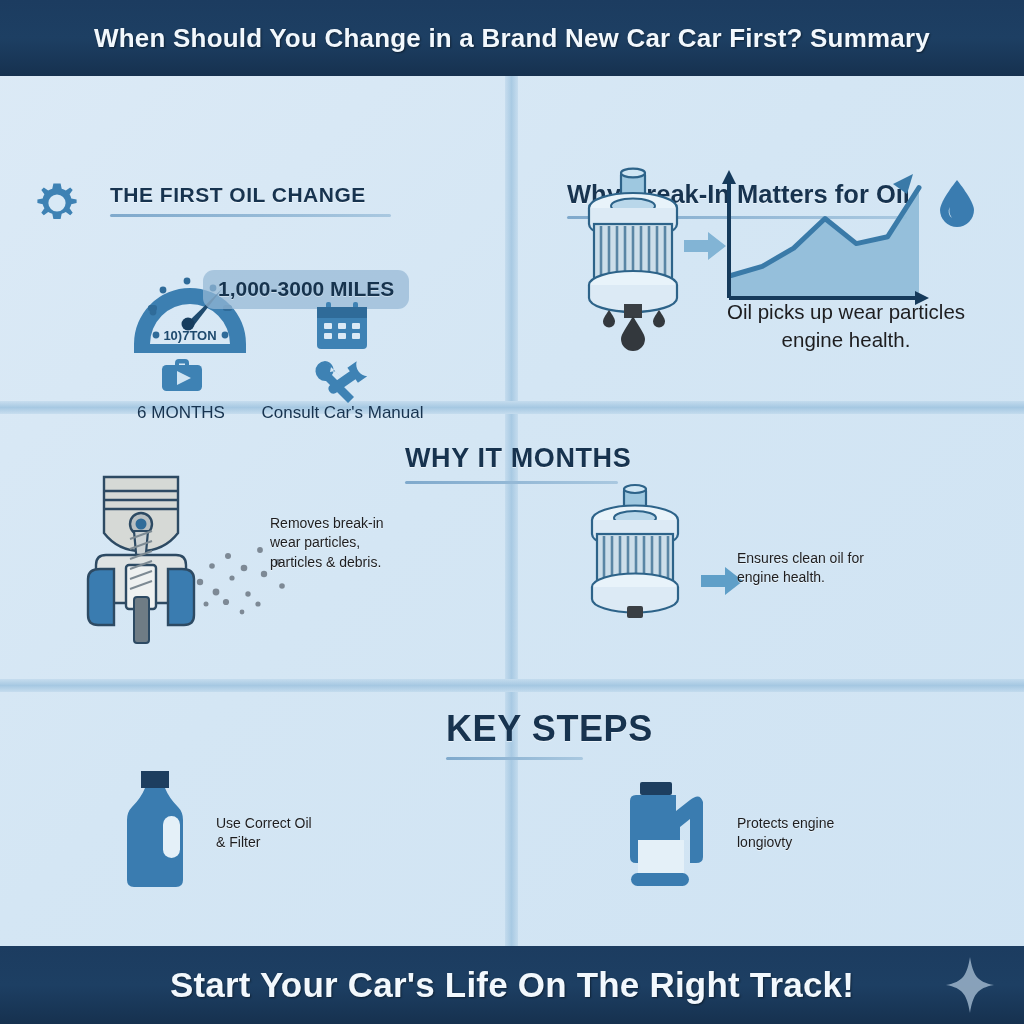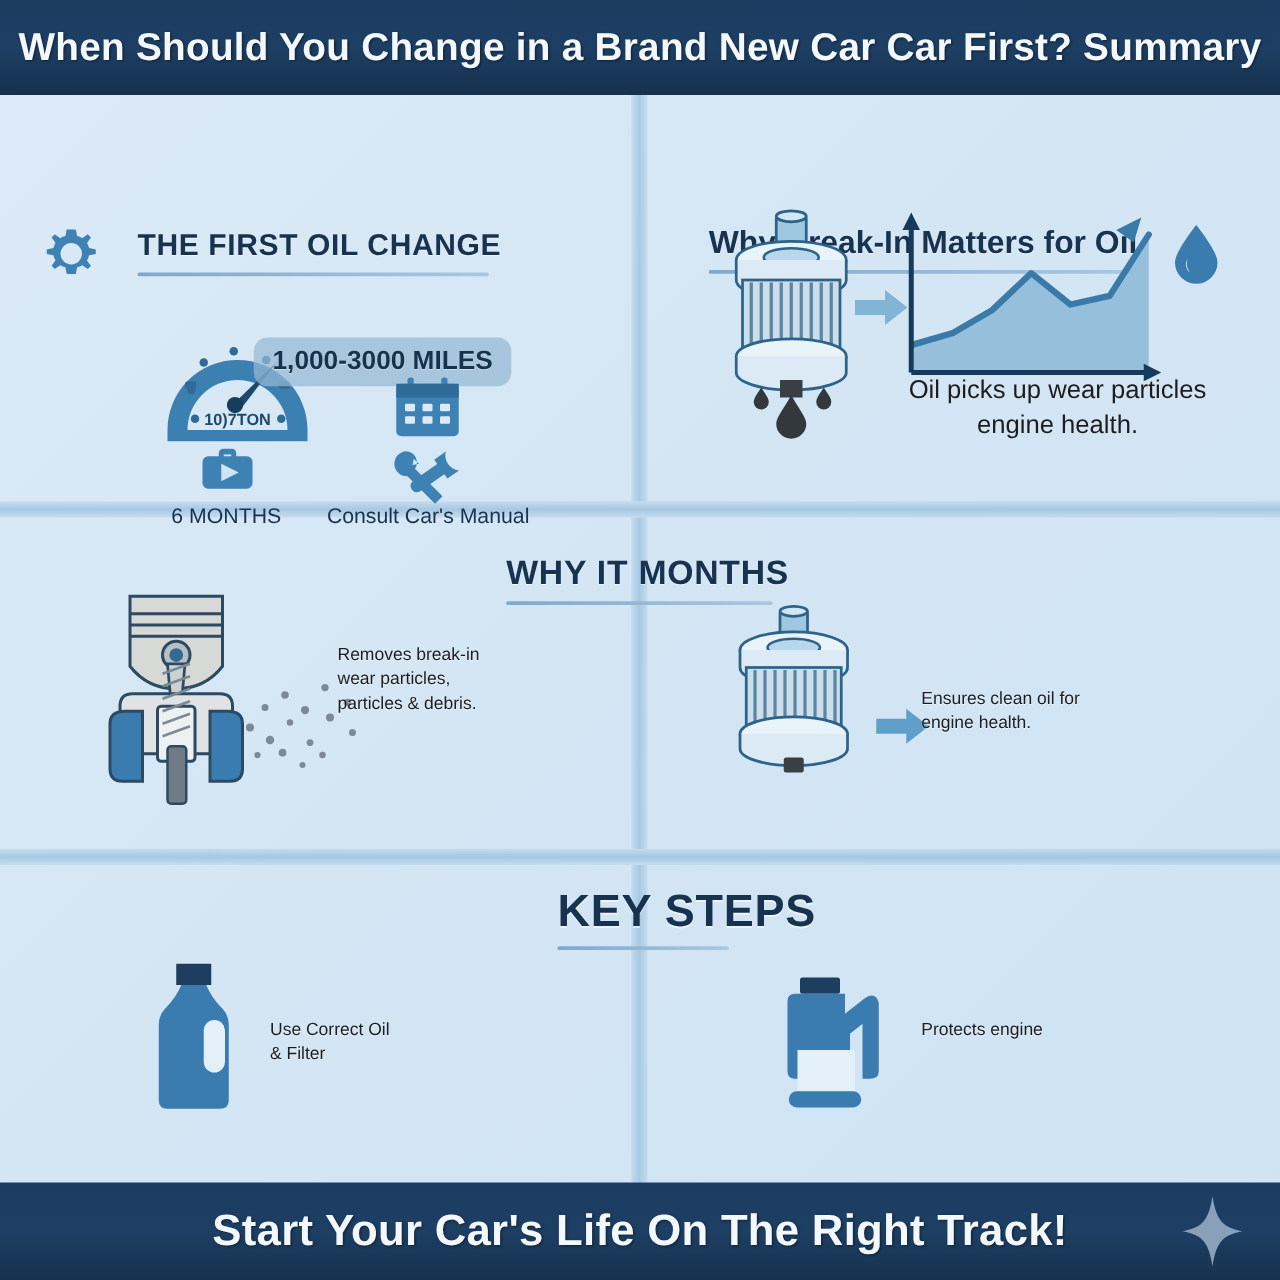--- a/index.html
+++ b/index.html
@@ -24,21 +24,21 @@
   }
   #header-bar { top:0; height:76px; }
   #footer-bar { bottom:0; height:78px; }
   .bar-title {
     color:#f2f8fd;
     font-weight:bold;
     letter-spacing:.2px;
     text-shadow:1px 1px 2px rgba(0,0,0,.45);
     white-space:nowrap;
   }
-  #header-title { font-size:31px; }
+  #header-title { font-size:26px; }
   #footer-title { font-size:35px; }
 
   .sparkle { position:absolute; right:30px; top:50%; transform:translateY(-50%); }
 
   
   .hdiv { position:absolute; left:0; width:1024px; height:13px;
           background:linear-gradient(180deg,rgba(150,190,220,.25),rgba(150,190,220,.75),rgba(150,190,220,.25)); }
   .vdiv { position:absolute; width:13px;
           background:linear-gradient(90deg,rgba(150,190,220,.25),rgba(150,190,220,.7),rgba(150,190,220,.25)); }
 
@@ -98,21 +98,21 @@
                  a14.6 14.6 0 0 1 1.7 4.1 l5.3 1.1 0 3.6 -5.3 1.1 a14.6 14.6 0 0 1-1.7 4.1
                  l3.1 4.4 -2.5 2.5 -4.4-3.1 a14.6 14.6 0 0 1-4.1 1.7 l-1.1 5.3 -3.6 0
                  -3.6 0 -1.1-5.3 a14.6 14.6 0 0 1-4.1-1.7 l-4.4 3.1 -2.5-2.5 3.1-4.4
                  a14.6 14.6 0 0 1-1.7-4.1 l-5.3-1.1 0-3.6 5.3-1.1 a14.6 14.6 0 0 1 1.7-4.1
                  l-3.1-4.4 2.5-2.5 4.4 3.1 a14.6 14.6 0 0 1 4.1-1.7 l1.1-5.3 z" fill="#3e82b4"></path>
         <circle cx="22" cy="22" r="8.6" fill="#d8e9f6"></circle>
       </svg>
     </span>
 
     <div class="sect-head" style="left:110px; top:107px;">
-      <div class="txt" style="font-size:24px; letter-spacing:.5px;">THE FIRST OIL CHANGE</div>
+      <div class="txt" style="font-size:21px; letter-spacing:.5px;">THE FIRST OIL CHANGE</div>
       <div class="rule" style="width:281px;"></div>
     </div>
 
     <span style="position:absolute; left:118px; top:176px;">
       <svg width="145" height="105" viewBox="0 0 145 105">
         <path d="M16 92 A56 56 0 1 1 128 92 L112 92 A40 40 0 1 0 32 92 Z" fill="#3c7fb1"></path>
         <path d="M16 92 L128 92 L128 101 L16 101 Z" fill="#3c7fb1"></path>
         <circle cx="35" cy="60" r="3.4" fill="#2f6b99"></circle>
         <circle cx="45" cy="38" r="3.4" fill="#2f6b99"></circle>
         <circle cx="69" cy="29" r="3.4" fill="#2f6b99"></circle>
@@ -362,20 +362,21 @@
       <svg width="90" height="108" viewBox="0 0 90 108">
         <rect x="16" y="0" width="32" height="13" rx="2" fill="#1d3e5f"></rect>
         <path d="M12 13 h40 v16 l14-11 q10-8 13 2 v55 q0 6-7 6 h-6 v-44 l-10 8 v36 h-44 q-6 0-6-6 v-56 q0-6 6-6 z" fill="#3a7cb0"></path>
         <rect x="14" y="58" width="46" height="33" fill="#e4f0f8"></rect>
         <rect x="7" y="91" width="58" height="13" rx="6.5" fill="#3a7cb0"></rect>
       </svg>
     </span>
 
     <div class="body-txt" style="position:absolute; left:218px; top:122px; width:250px; text-align:left;">
       <div>Protects engine</div>
+      <div>longiovty</div>
     </div>
   </div>
 
   <div class="bar" id="footer-bar">
     <div class="bar-title" id="footer-title">Start Your Car's Life On The Right Track!</div>
     <span class="sparkle">
       <svg width="48" height="56" viewBox="0 0 48 56">
         <path d="M24 0 C27 18 31 25 48 28 C31 31 27 38 24 56 C21 38 17 31 0 28 C17 25 21 18 24 0 z" fill="#9bb3c9" opacity=".85"></path>
       </svg>
     </span>

